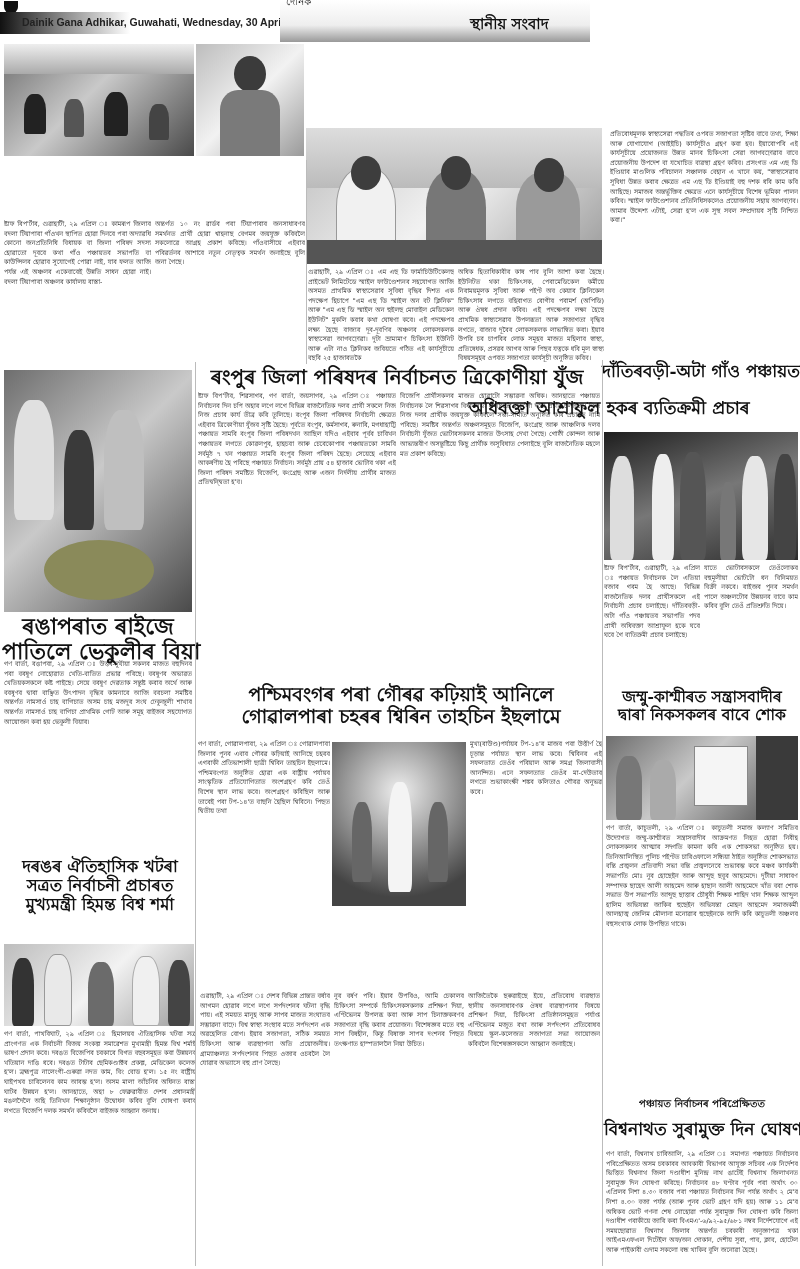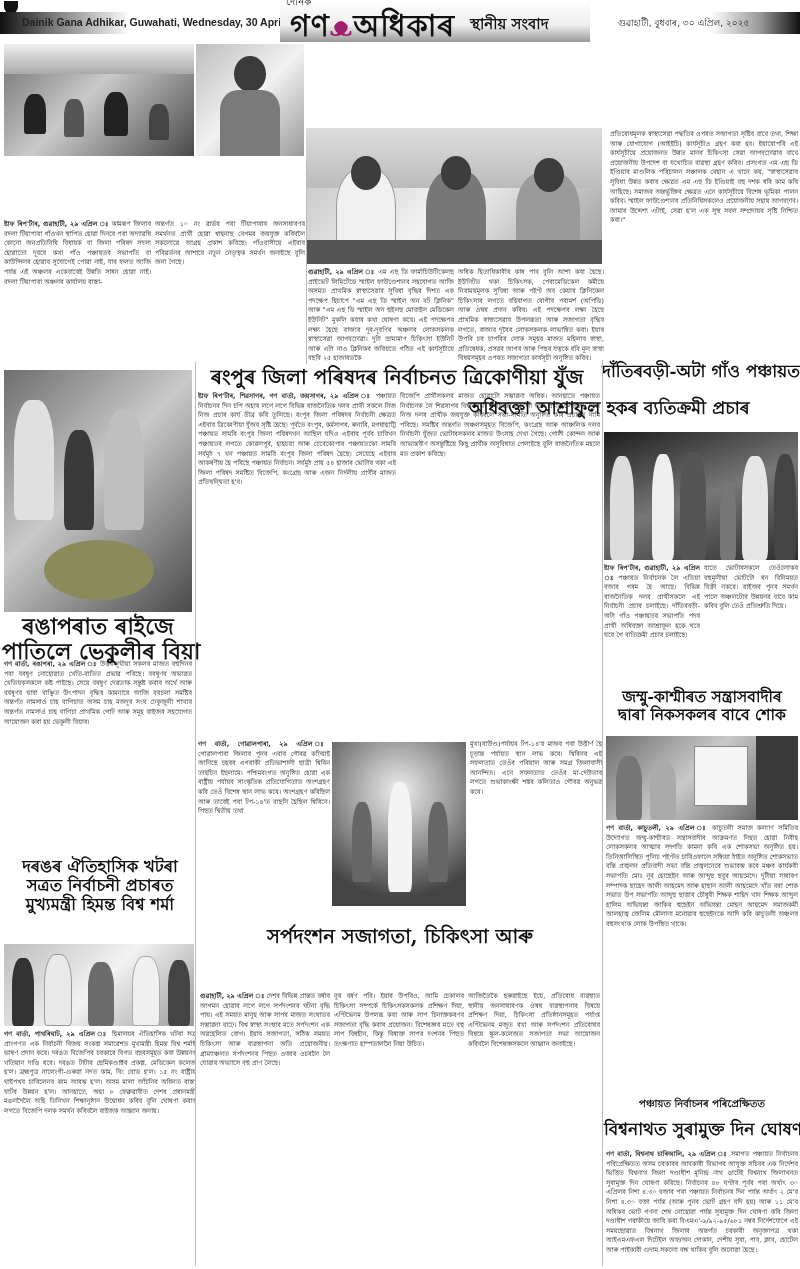--- a/index.html
+++ b/index.html
@@ -16,40 +16,34 @@
 .mh-logo .small{position:absolute;left:6px;top:-6px;font-size:10px;color:#111}
 .mh-logo .section{position:absolute;left:190px;top:12px;font-family:"DejaVu Serif",serif;font-size:15px;font-weight:bold;color:#111;white-space:nowrap}
 .mh-right{left:600px;top:12px;width:200px;height:22px;background:linear-gradient(90deg,#fff 55%,#999 80%,#111 100%)}
 .mh-right span{position:absolute;left:18px;top:4px;font-size:9px;color:#222;white-space:nowrap}
 .rule{background:#111}
 .photo{background:linear-gradient(135deg,#6e6e6e,#c9c9c9 45%,#4a4a4a);overflow:hidden}
 .photo.dark{background:linear-gradient(160deg,#1e1e1e,#777 50%,#2c2c2c)}
 .photo.light{background:linear-gradient(135deg,#bdbdbd,#f2f2f2 50%,#9a9a9a)}
 .head{font-family:"DejaVu Serif",serif;font-weight:bold;color:#111;text-align:center;line-height:1.15;white-space:nowrap}
 .body{font-family:"DejaVu Sans",sans-serif;font-size:6.4px;line-height:9.6px;color:#222;text-align:justify;overflow:hidden}
-.body b{font-weight:bold}
+.body b{font-weight:normal}
 .fig-person{position:absolute;background:#222;border-radius:40% 40% 10% 10%}
 </style>
 </head>
 <body>
 
 <div class="abs masthead">
   <div class="abs mh-pageno"></div>
   <div class="abs mh-left">
     <span>Dainik Gana Adhikar, Guwahati,  Wednesday, 30 April, 2025</span>
   </div>
   <div class="abs mh-logo">
     <span class="small">দৈনিক</span>
-    <span class="brand">
-      <span>গণ</span><span class="fig">ᴥ</span><span>অধিকাৰ</span>
-    </span>
     <span class="section">স্থানীয় সংবাদ</span>
-  </div>
-  <div class="abs mh-right">
-    <span>গুৱাহাটী, বুধবাৰ, ৩০ এপ্ৰিল, ২০২৫</span>
   </div>
 </div>
 
 <div class="abs photo" style="left:4px;top:44px;width:190px;height:112px">
   <div class="abs" style="left:0;top:0;width:190px;height:30px;background:linear-gradient(180deg,#eee,#aaa)"></div>
   <div class="fig-person" style="left:20px;top:50px;width:22px;height:40px"></div>
   <div class="fig-person" style="left:60px;top:55px;width:20px;height:38px;background:#555"></div>
   <div class="fig-person" style="left:100px;top:48px;width:24px;height:44px"></div>
   <div class="fig-person" style="left:145px;top:60px;width:20px;height:36px;background:#444"></div>
 </div>
@@ -123,20 +117,22 @@
 
 <div class="abs head" style="left:2px;top:614px;width:192px;font-size:22px">
   <div>ৰঙাপৰাত ৰাইজে</div>
   <div>পাতিলে ভেকুলীৰ বিয়া</div>
 </div>
 <div class="abs body" style="left:4px;top:660px;width:188px;height:188px">
   <b>গণ বাৰ্তা, ৰঙাপৰা, ২৯ এপ্ৰিল ঃ</b> <span>উত্তৰ-দুখীয়া সকলৰ মাজত বহুদিনৰ পৰা বৰষুণ নোহোৱাত খেতি-বাতিত প্ৰভাৱ পৰিছে। বৰষুণৰ অভাৱত খেতিয়কসকলে কষ্ট পাইছে। সেয়ে বৰষুণ দেৱতাক সন্তুষ্ট কৰাৰ অৰ্থে আৰু বৰষুণৰ দ্বাৰা বাঞ্ছিত উৎপাদন বৃদ্ধিৰ কামনাৰে আজি বৰচলা সমষ্টিৰ অন্তৰ্গত নামসাৰ্ও চাহ বাগিচাত অসম চাহ মজদুৰ সংঘ ঢেকুজুলী শাখাৰ অন্তৰ্গত নামসাৰ্ও চাহ বাগিচা প্ৰাথমিক গোট আৰু সমূহ ৰাইজৰ সহযোগত আয়োজন কৰা হয় ভেকুলী বিয়াৰ।</span>
 </div>
 
 <div class="abs head" style="left:196px;top:684px;width:410px;font-size:19px">
+  <div>পশ্চিমবংগৰ পৰা গৌৰৱ কঢ়িয়াই আনিলে</div>
+  <div>গোৱালপাৰা চহৰৰ শ্বিৰিন তাহচিন ইছলামে</div>
 </div>
 <div class="abs body" style="left:198px;top:740px;width:132px;height:170px">
   <b>গণ বাৰ্তা, গোৱালপাৰা, ২৯ এপ্ৰিল ঃ</b> <span>গোৱালপাৰা জিলাৰ পুনৰ এবাৰ গৌৰৱ কঢ়িয়াই আনিছে চহৰৰ এগৰাকী প্ৰতিভাশালী ছাত্ৰী শ্বিৰিন তাহচিন ইছলামে। পশ্চিমবংগত অনুষ্ঠিত হোৱা এক ৰাষ্ট্ৰীয় পৰ্যায়ৰ সাংস্কৃতিক প্ৰতিযোগিতাত অংশগ্ৰহণ কৰি তেওঁ বিশেষ স্থান লাভ কৰে। অংশগ্ৰহণ কৰিছিল আৰু তাৰেই পৰা টপ-১৪'ত বাছনি হৈছিল শ্বিৰিনে। পিছত দ্বিতীয় তথা</span>
 </div>
 <div class="abs photo" style="left:332px;top:742px;width:134px;height:164px">
   <div class="abs" style="left:0;top:0;width:134px;height:164px;background:radial-gradient(circle at 50% 30%,#eee,#444 80%)"></div>
   <div class="fig-person" style="left:56px;top:40px;width:24px;height:110px;background:#f4f4f4"></div>
   <div class="fig-person" style="left:20px;top:60px;width:20px;height:80px;background:#666"></div>
   <div class="fig-person" style="left:96px;top:60px;width:20px;height:80px;background:#666"></div>
 </div>
@@ -168,21 +164,20 @@
   <div class="fig-person" style="left:40px;top:10px;width:28px;height:72px;background:#e9e9e9;border:1px solid #999"></div>
   <div class="fig-person" style="left:84px;top:18px;width:26px;height:64px;background:#6b6b6b"></div>
   <div class="fig-person" style="left:128px;top:12px;width:28px;height:70px;background:#f0f0f0;border:1px solid #aaa"></div>
   <div class="fig-person" style="left:164px;top:16px;width:22px;height:66px;background:#444"></div>
 </div>
 <div class="abs body" style="left:4px;top:1030px;width:192px;height:236px">
   <b>গণ বাৰ্তা, পাথৰিঘাট, ২৯ এপ্ৰিল ঃ</b> <span>হিমালয়ৰ ঐতিহাসিক খটৰা সত্ৰ প্ৰাংগণত এক নিৰ্বাচনী বিজয় সংকল্প সমাৱেশত মুখ্যমন্ত্ৰী হিমন্ত বিশ্ব শৰ্মাই ভাষণ প্ৰদান কৰে। দৰঙত বিজেপিৰ চৰকাৰে বিগত বছৰসমূহত কৰা উন্নয়নৰ খতিয়ান দাঙি ধৰে। দৰঙত টাটাৰ ছেমিকণ্ডাক্টৰ প্ৰকল্প, মেডিকেল কলেজ হ'ল। ব্ৰহ্মপুত্ৰ নালেংগী-গুৰুৱা নদত কাম, বিং বোড হ'ল। ১৫ নং ৰাষ্ট্ৰীয় ঘাইপথৰ চাৰিলেনৰ কাম আৰম্ভ হ'ল। অসম মালা আঁচনিৰ অধিনত ৰাস্তা ঘাটৰ উন্নয়ন হ'ল। আনহাতে, অহা ৮ ফেব্ৰুৱাৰীত দেশৰ প্ৰধানমন্ত্ৰী মঙলদৈলৈ অহি তিনিখন শিক্ষানুষ্ঠান উদ্বোধন কৰিব বুলি ঘোষণা কৰাৰ লগতে বিজেপি দলক সমৰ্থন কৰিবলৈ ৰাইজক আহ্বান জনায়।</span>
 </div>
 
 <div class="abs head" style="left:200px;top:926px;width:400px;font-size:19.5px">
-  <div>সৰ্পদংশন সজাগতা, চিকিৎসা আৰু</div>
 </div>
 <div class="abs body" style="left:200px;top:992px;width:130px;height:274px">
   <b>গুৱাহাটী, ২৯ এপ্ৰিল ঃ</b> <span>দেশৰ বিভিন্ন প্ৰান্তত বৰ্ষাৰ আগমন হোৱাৰ লগে লগে সৰ্পদংশনৰ ঘটনা বৃদ্ধি পায়। এই সময়ত মানুহ আৰু সাপৰ মাজত সংঘাতৰ সম্ভাৱনা বাঢ়ে। বিশ্ব স্বাস্থ্য সংস্থাৰ মতে সৰ্পদংশন এক অৱহেলিত ৰোগ। ইয়াৰ সজাগতা, সঠিক সময়ত চিকিৎসা আৰু ব্যৱস্থাপনা অতি প্ৰয়োজনীয়। গ্ৰাম্যাঞ্চলত সৰ্পদংশনৰ পিছত ওজাৰ ওচৰলৈ লৈ যোৱাৰ অভ্যাসে বহু প্ৰাণ লৈছে।</span>
 </div>
 <div class="abs body" style="left:334px;top:992px;width:130px;height:274px">
   <span>নুৰ বৰ্ষণ পৰি। ইয়াৰ উপৰিও, আমি চেকালৰ চিকিৎসা সম্পৰ্কে চিকিৎসকসকলক প্ৰশিক্ষণ দিয়া, এণ্টিভেনম উপলব্ধ কৰা আৰু সাপ চিনাক্তকৰণৰ সজাগতা বৃদ্ধি কৰাৰ প্ৰয়োজন। বিশেষজ্ঞৰ মতে বহু সাপ বিষহীন, কিন্তু বিষাক্ত সাপৰ দংশনৰ পিছত তৎক্ষণাত হাস্পতাললৈ নিয়া উচিত।</span>
 </div>
 <div class="abs body" style="left:468px;top:992px;width:132px;height:274px">
   <span>আজিতৈকৈ ছৰুৱাইছে ইয়ে, প্ৰতিৰোধ ব্যৱস্থাত স্থানীয় জনসাধাৰণক ঔষধ ব্যৱস্থাপনাৰ বিষয়ে প্ৰশিক্ষণ দিয়া, চিকিৎসা প্ৰতিষ্ঠানসমূহত পৰ্যাপ্ত এণ্টিভেনম মজুত ৰখা আৰু সৰ্পদংশন প্ৰতিৰোধৰ বিষয়ে স্কুল-কলেজত সজাগতা সভা আয়োজন কৰিবলৈ বিশেষজ্ঞসকলে আহ্বান জনাইছে।</span>
 </div>

